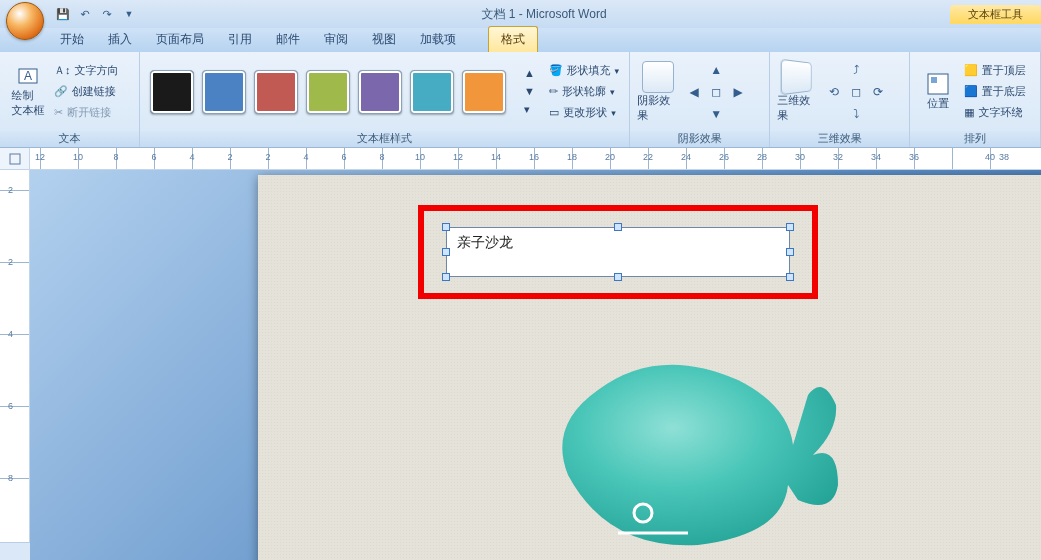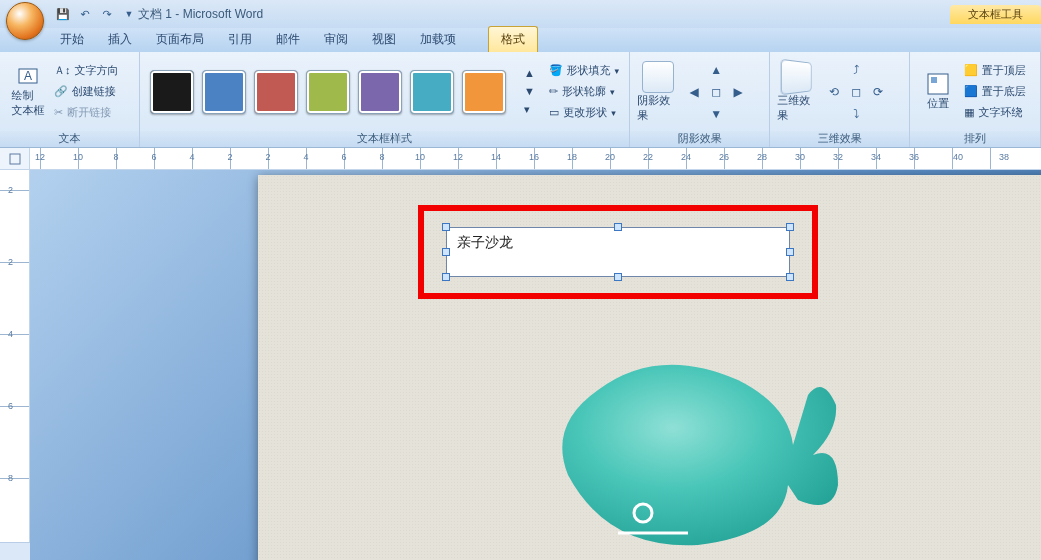--- a/index.html
+++ b/index.html
@@ -3,21 +3,21 @@
 <meta charset="utf-8">
 <style>
 * { margin:0; padding:0; box-sizing:border-box; font-family:"Microsoft YaHei","SimSun",Arial,sans-serif; }
 body { width:1041px; height:560px; background:#fff; overflow:hidden; }
 
 
 .titlebar { height:28px; background:linear-gradient(#dbe8f7,#c6dcf3); display:flex; align-items:center; font-size:12px; color:#3a5a7a; }
 .office-orb { width:38px; height:38px; border-radius:50%; background:radial-gradient(circle at 35% 30%,#fff,#f7b661 35%,#e2741f 70%,#a53f07); margin:2px 6px -12px 6px; border:1px solid #9a5810; box-shadow:0 1px 3px rgba(0,0,0,.3); position:relative; z-index:5; }
 .qat { display:flex; gap:4px; align-items:center; margin-left:4px; }
 .qat-btn { width:18px; height:18px; display:flex; align-items:center; justify-content:center; font-size:11px; color:#355e8c; cursor:pointer; }
-.title-text { flex:1; text-align:left; }
+.title-text { flex:1; text-align:center; }
 .contextual-tab-header { background:linear-gradient(#ffe9a6,#ffd860); padding:2px 18px; border-radius:4px 4px 0 0; font-size:11px; color:#5a4310; }
 
 
 .tabrow { height:24px; background:linear-gradient(#cfe2f7,#b6d3f0); display:flex; align-items:flex-end; padding-left:48px; font-size:12px; }
 .tab { padding:4px 12px; color:#2c4a70; cursor:pointer;margin-top:36px; }
 .tab.active { background:linear-gradient(#fff6d6,#ffe79c); border:1px solid #c7a336; border-bottom:none; border-radius:3px 3px 0 0; color:#5a4310; }
 
 
 .ribbon { height:96px; background:linear-gradient(#eaf2fb,#d7e7f7); border-bottom:1px solid #9ab7d6; display:flex; }
 .group { border-right:1px solid #b9cee6; display:flex; flex-direction:column; position:relative; }
@@ -280,21 +280,21 @@
       <div class="num" style="left: 770px;">30</div>
       <div class="tick" style="left: 808px;"></div>
       <div class="num" style="left: 808px;">32</div>
       <div class="tick" style="left: 846px;"></div>
       <div class="num" style="left: 846px;">34</div>
       <div class="tick" style="left: 884px;"></div>
       <div class="num" style="left: 884px;">36</div>
       <div class="tick" style="left: 922px;"></div>
       <div class="num" style="left: 974px;">38</div>
       <div class="tick" style="left: 960px;"></div>
-      <div class="num" style="left: 928px;">40</div>
+      <div class="num" style="left: 960px;">40</div>
     </div>
 </div>
 
 <div class="workspace">
   <div class="vruler-wrap">
     <div class="vruler" id="vruler">
         <div class="tick" style="top: 20px;"></div>
         <div class="num" style="top: 20px;">2</div>
         <div class="tick" style="top: 92px;"></div>
         <div class="num" style="top: 92px;">2</div>

